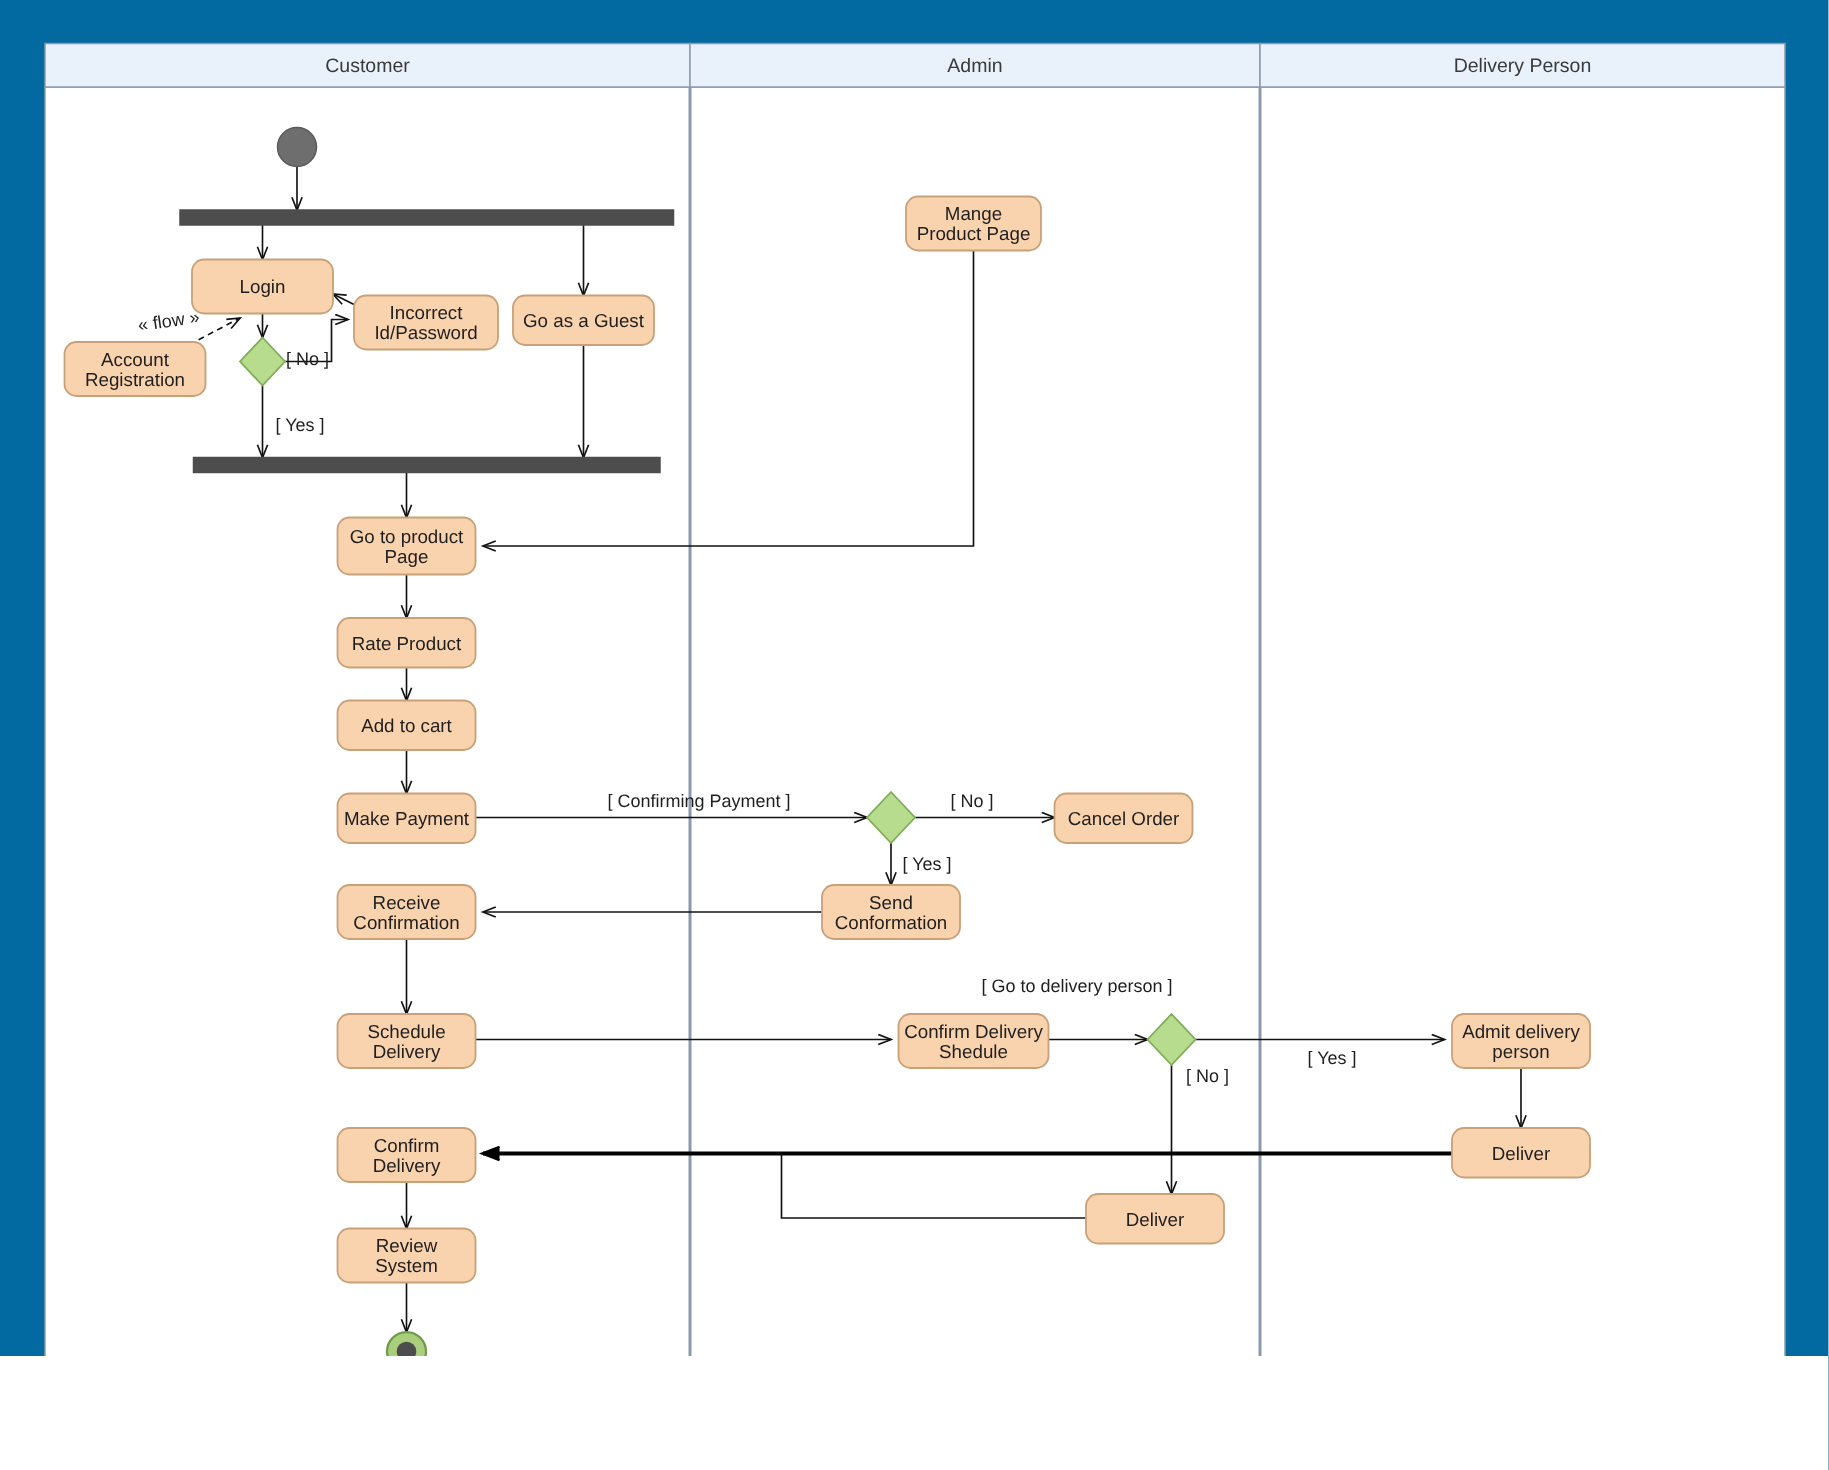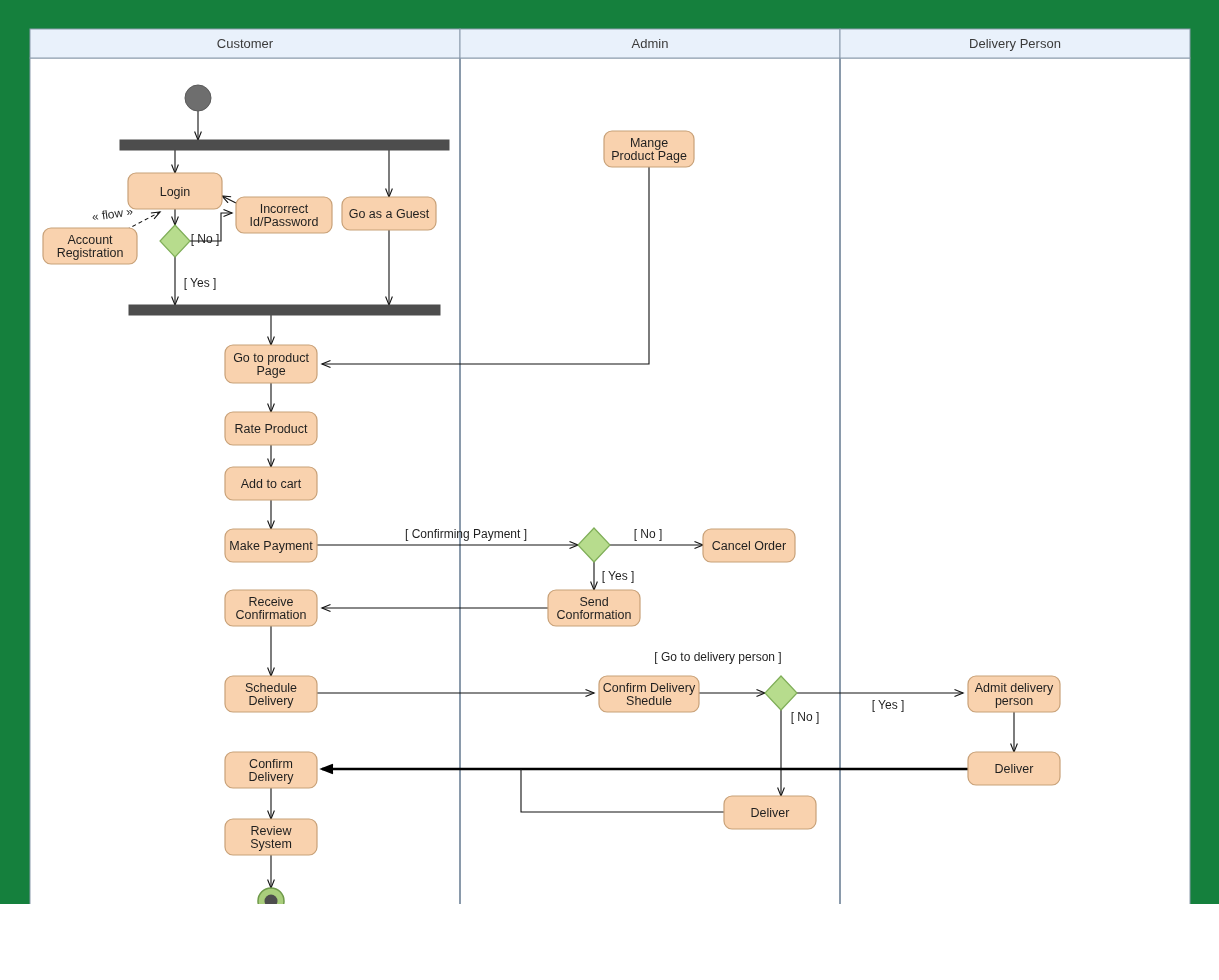--- a/index.html
+++ b/index.html
@@ -6,21 +6,21 @@
   html, body {
     margin: 0;
     padding: 0;
     background: #ffffff;
     font-family: "Liberation Sans", sans-serif;
   }
   #canvas {
     position: relative;
     width: 1219px;
     height: 904px;
-    background: #15803d;
+    background: #0369a1;
     overflow: hidden;
   }
   svg#diagram {
     position: absolute;
     left: 0;
     top: 0;
     width: 1219px;
     height: 980px;
     display: block;
   }

